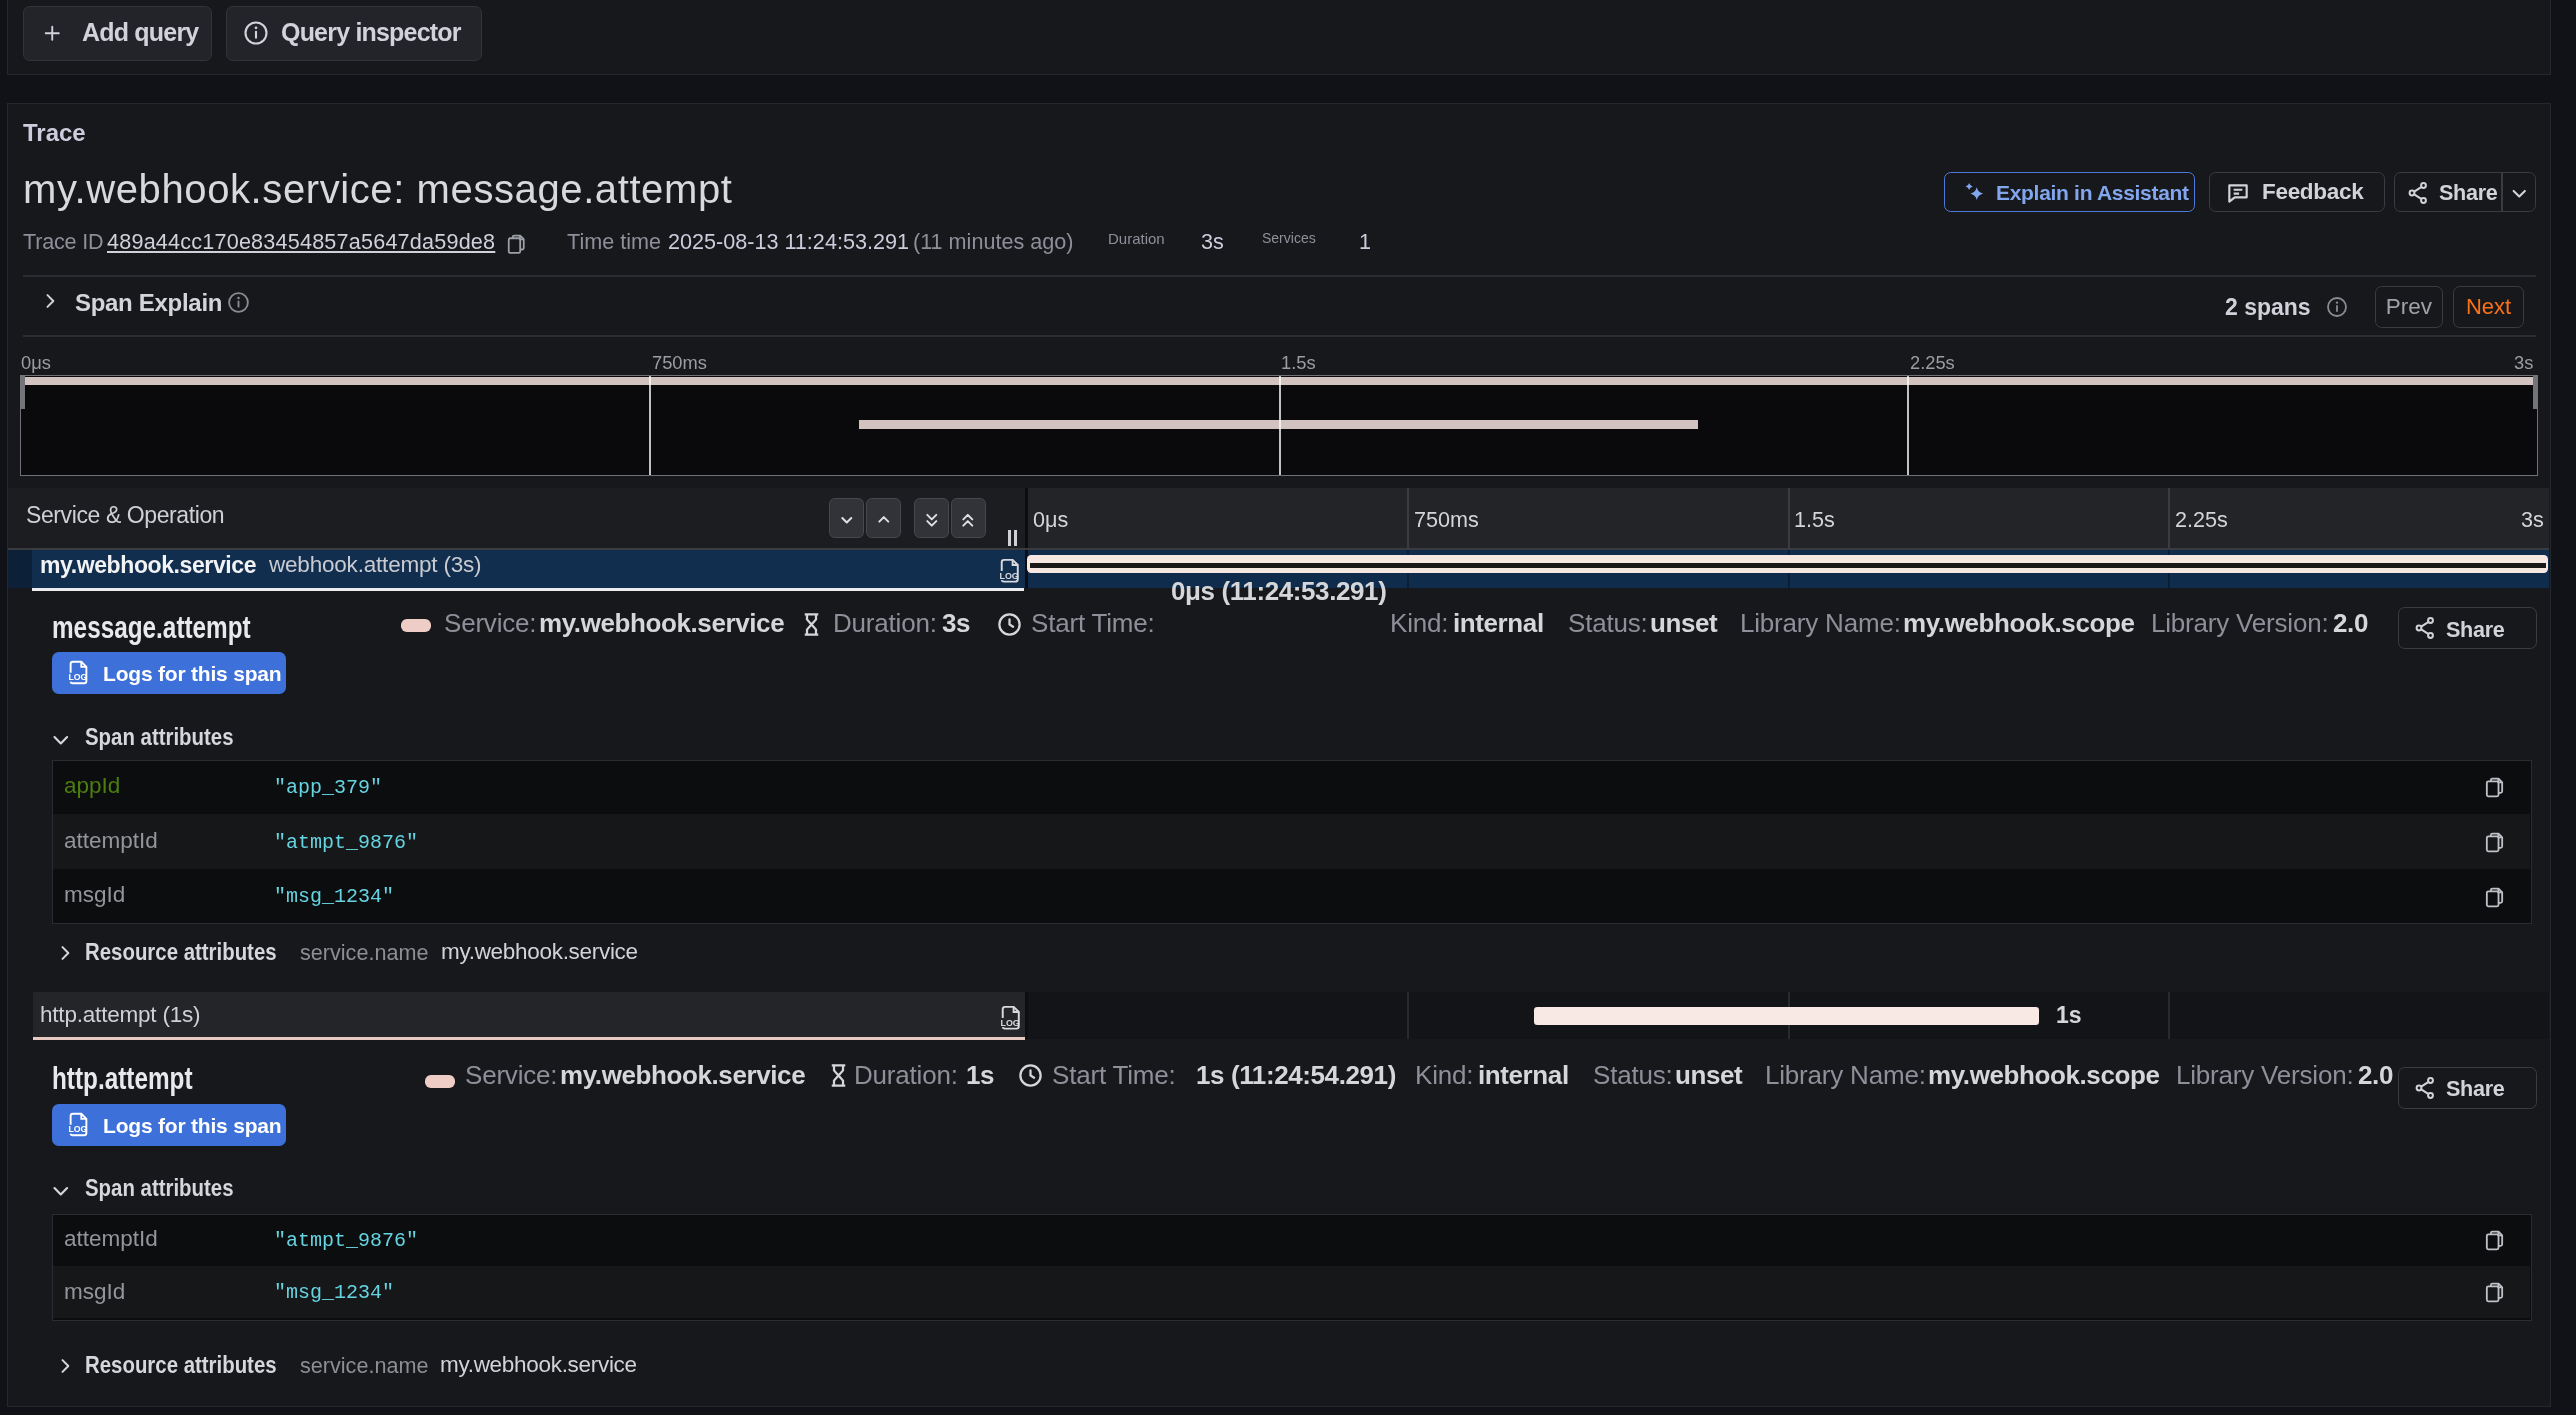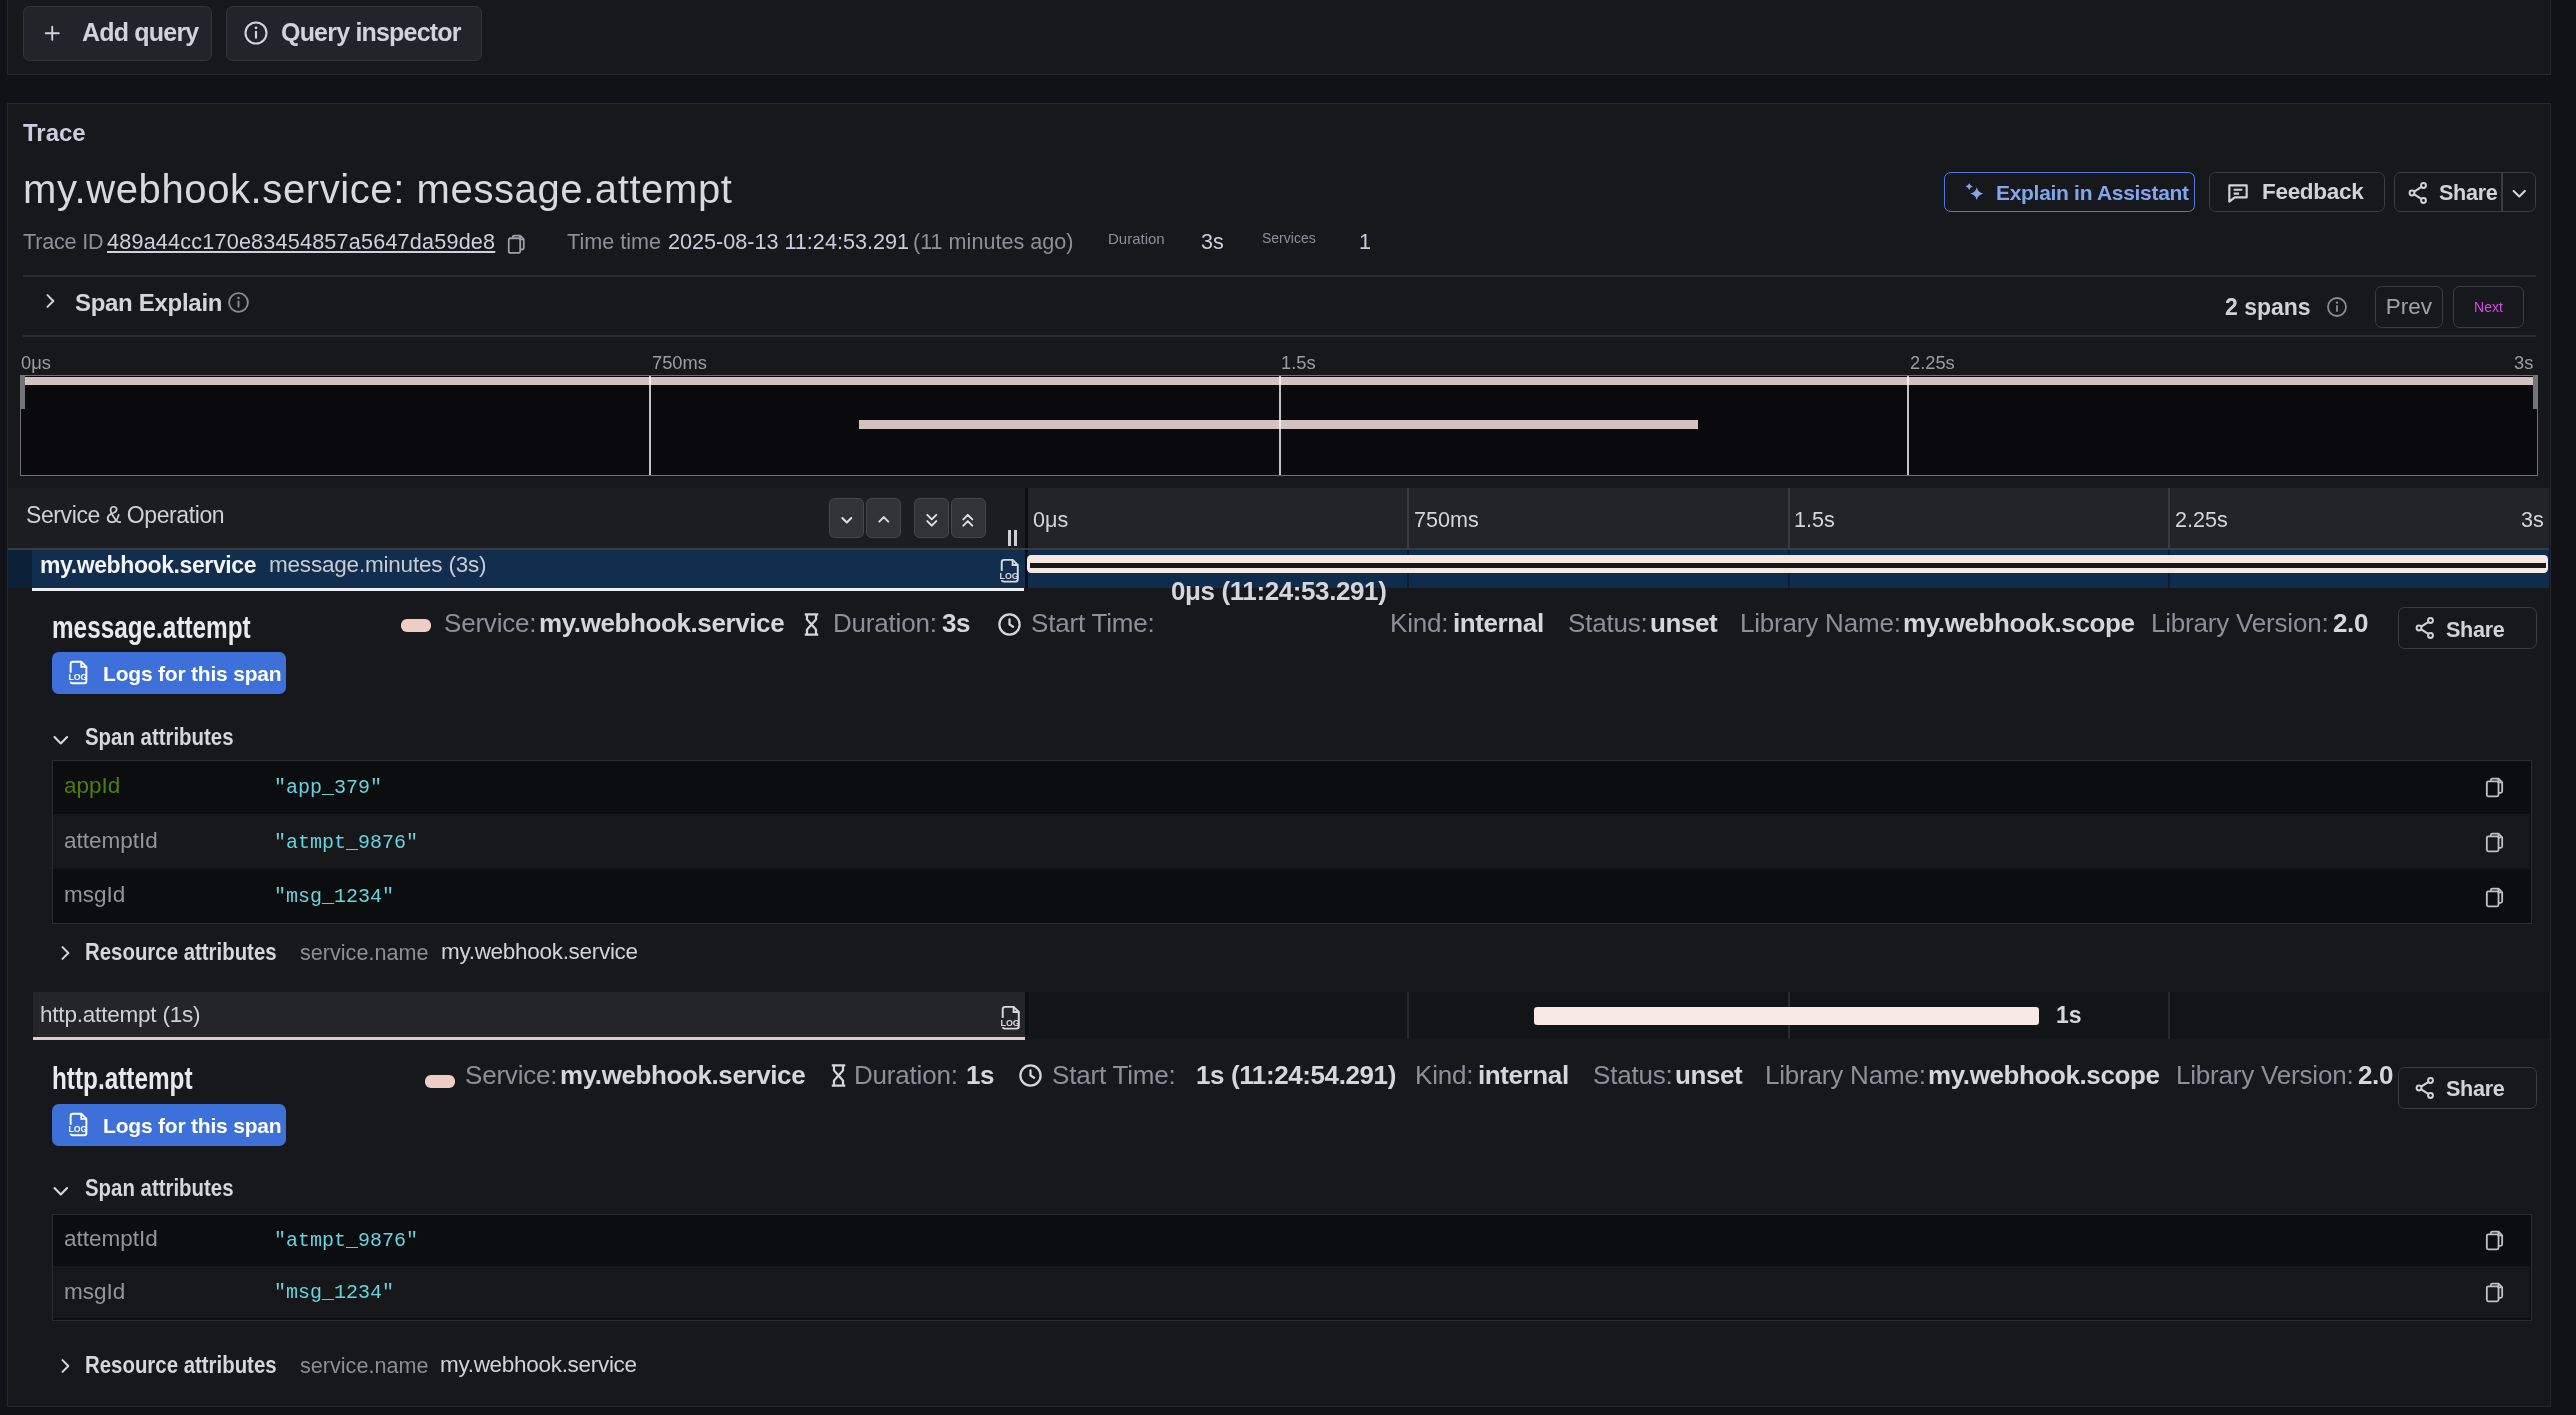--- a/index.html
+++ b/index.html
@@ -90,21 +90,21 @@
       <path d="M12 11v5" stroke-linecap="round"></path>
       <circle cx="12" cy="7.6" r="1.2" fill="#8a8b91" stroke="none"></circle>
     </svg>
 <div class="t sb" style="left:2225px;top:296px;font-size:23px;color:#d0d1d9">2 spans</div>
 <svg class="abs" style="left:2325px;top:295px" width="24" height="24" viewBox="0 0 24 24" fill="none" stroke="#8a8b91" stroke-width="1.8">
       <circle cx="12" cy="12" r="9"></circle>
       <path d="M12 11v5" stroke-linecap="round"></path>
       <circle cx="12" cy="7.6" r="1.2" fill="#8a8b91" stroke="none"></circle>
     </svg>
 <div class="abs" style="left:2375px;top:286px;width:68px;height:42px;border:1.7px solid #3b3c42;border-radius:6.7px;display:flex;align-items:center;justify-content:center;color:#a0a2aa;font-size:22.5px;">Prev</div>
-<div class="abs" style="left:2453px;top:286px;width:71px;height:42px;border:1.7px solid #3b3c42;border-radius:6.7px;display:flex;align-items:center;justify-content:center;color:#d946ef;font-size:14px;">Next</div>
+<div class="abs" style="left:2453px;top:286px;width:71px;height:42px;border:1.7px solid #3b3c42;border-radius:6.7px;display:flex;align-items:center;justify-content:center;color:#f97316;font-size:22px;">Next</div>
 
 <div class="abs" style="left:23px;top:335px;width:2513px;height:1.7px;background:#2b2c32;"></div>
 
 <div class="t" style="left:21px;top:354px;font-size:18.3px;color:#9c9da2">0μs</div>
 <div class="t" style="left:652px;top:354px;font-size:18.3px;color:#9c9da2">750ms</div>
 <div class="t" style="left:1281px;top:354px;font-size:18.3px;color:#9c9da2">1.5s</div>
 <div class="t" style="left:1910px;top:354px;font-size:18.3px;color:#9c9da2">2.25s</div>
 <div class="t" style="left:2514px;top:354px;font-size:18.3px;color:#9c9da2">3s</div>
 <div class="abs" style="left:20px;top:375px;width:2518px;height:101px;background:#0a0a0c;border:1.7px solid #707176;"></div>
 <div class="abs" style="left:21.6px;top:377px;width:2514px;height:8.3px;background:#d3c3c0;"></div>
@@ -150,21 +150,21 @@
 <div class="abs" style="left:1407px;top:488px;width:1.7px;height:60px;background:rgba(204,204,220,0.14);"></div>
 <div class="abs" style="left:1788px;top:488px;width:1.7px;height:60px;background:rgba(204,204,220,0.14);"></div>
 <div class="abs" style="left:2168px;top:488px;width:1.7px;height:60px;background:rgba(204,204,220,0.14);"></div>
 
 <div class="abs" style="left:8.3px;top:550px;width:1017px;height:38px;background:#112e4f;"></div>
 <div class="abs" style="left:8.3px;top:550px;width:24px;height:38px;background:#0c2038;"></div>
 <div class="abs" style="left:1027px;top:550px;width:1522px;height:38px;background:#102c4d;"></div>
 <div class="abs" style="left:1025px;top:550px;width:2.5px;height:38px;background:#0c0d10;"></div>
 <div class="abs" style="left:32px;top:588px;width:992px;height:2.5px;background:#ededf0;"></div>
 <div class="t b" style="left:40px;top:554px;font-size:23px;letter-spacing:-0.4px;color:#f2f3f5">my.webhook.service</div>
-<div class="t" style="left:269px;top:554px;font-size:22.5px;letter-spacing:-0.2px;color:#c9cbd1">message.minutes (3s)</div>
+<div class="t" style="left:269px;top:554px;font-size:22.5px;letter-spacing:-0.2px;color:#c9cbd1">webhook.attempt (3s)</div>
 <svg class="abs" style="left:996px;top:557px" width="27.5" height="27.5" viewBox="0 0 24 24">
       <path d="M14.5 2.5H7a2 2 0 0 0-2 2v15a2 2 0 0 0 2 2h10a2 2 0 0 0 2-2V7z" fill="none" stroke="#d8d9dd" stroke-width="1.7"></path>
       <path d="M14.5 2.5V7H19" fill="none" stroke="#d8d9dd" stroke-width="1.7"></path>
       <rect x="2.6" y="12.2" width="13.4" height="8" fill="#112e4f"></rect>
       <text x="3.0" y="18.8" font-size="7.8" font-weight="bold" fill="#d8d9dd" font-family="Liberation Sans">LOG</text>
     </svg>
 
 <div class="abs" style="left:1407px;top:550px;width:1.7px;height:38px;background:rgba(0,0,0,0.3);"></div>
 <div class="abs" style="left:1788px;top:550px;width:1.7px;height:38px;background:rgba(0,0,0,0.3);"></div>
 <div class="abs" style="left:2168px;top:550px;width:1.7px;height:38px;background:rgba(0,0,0,0.3);"></div>

